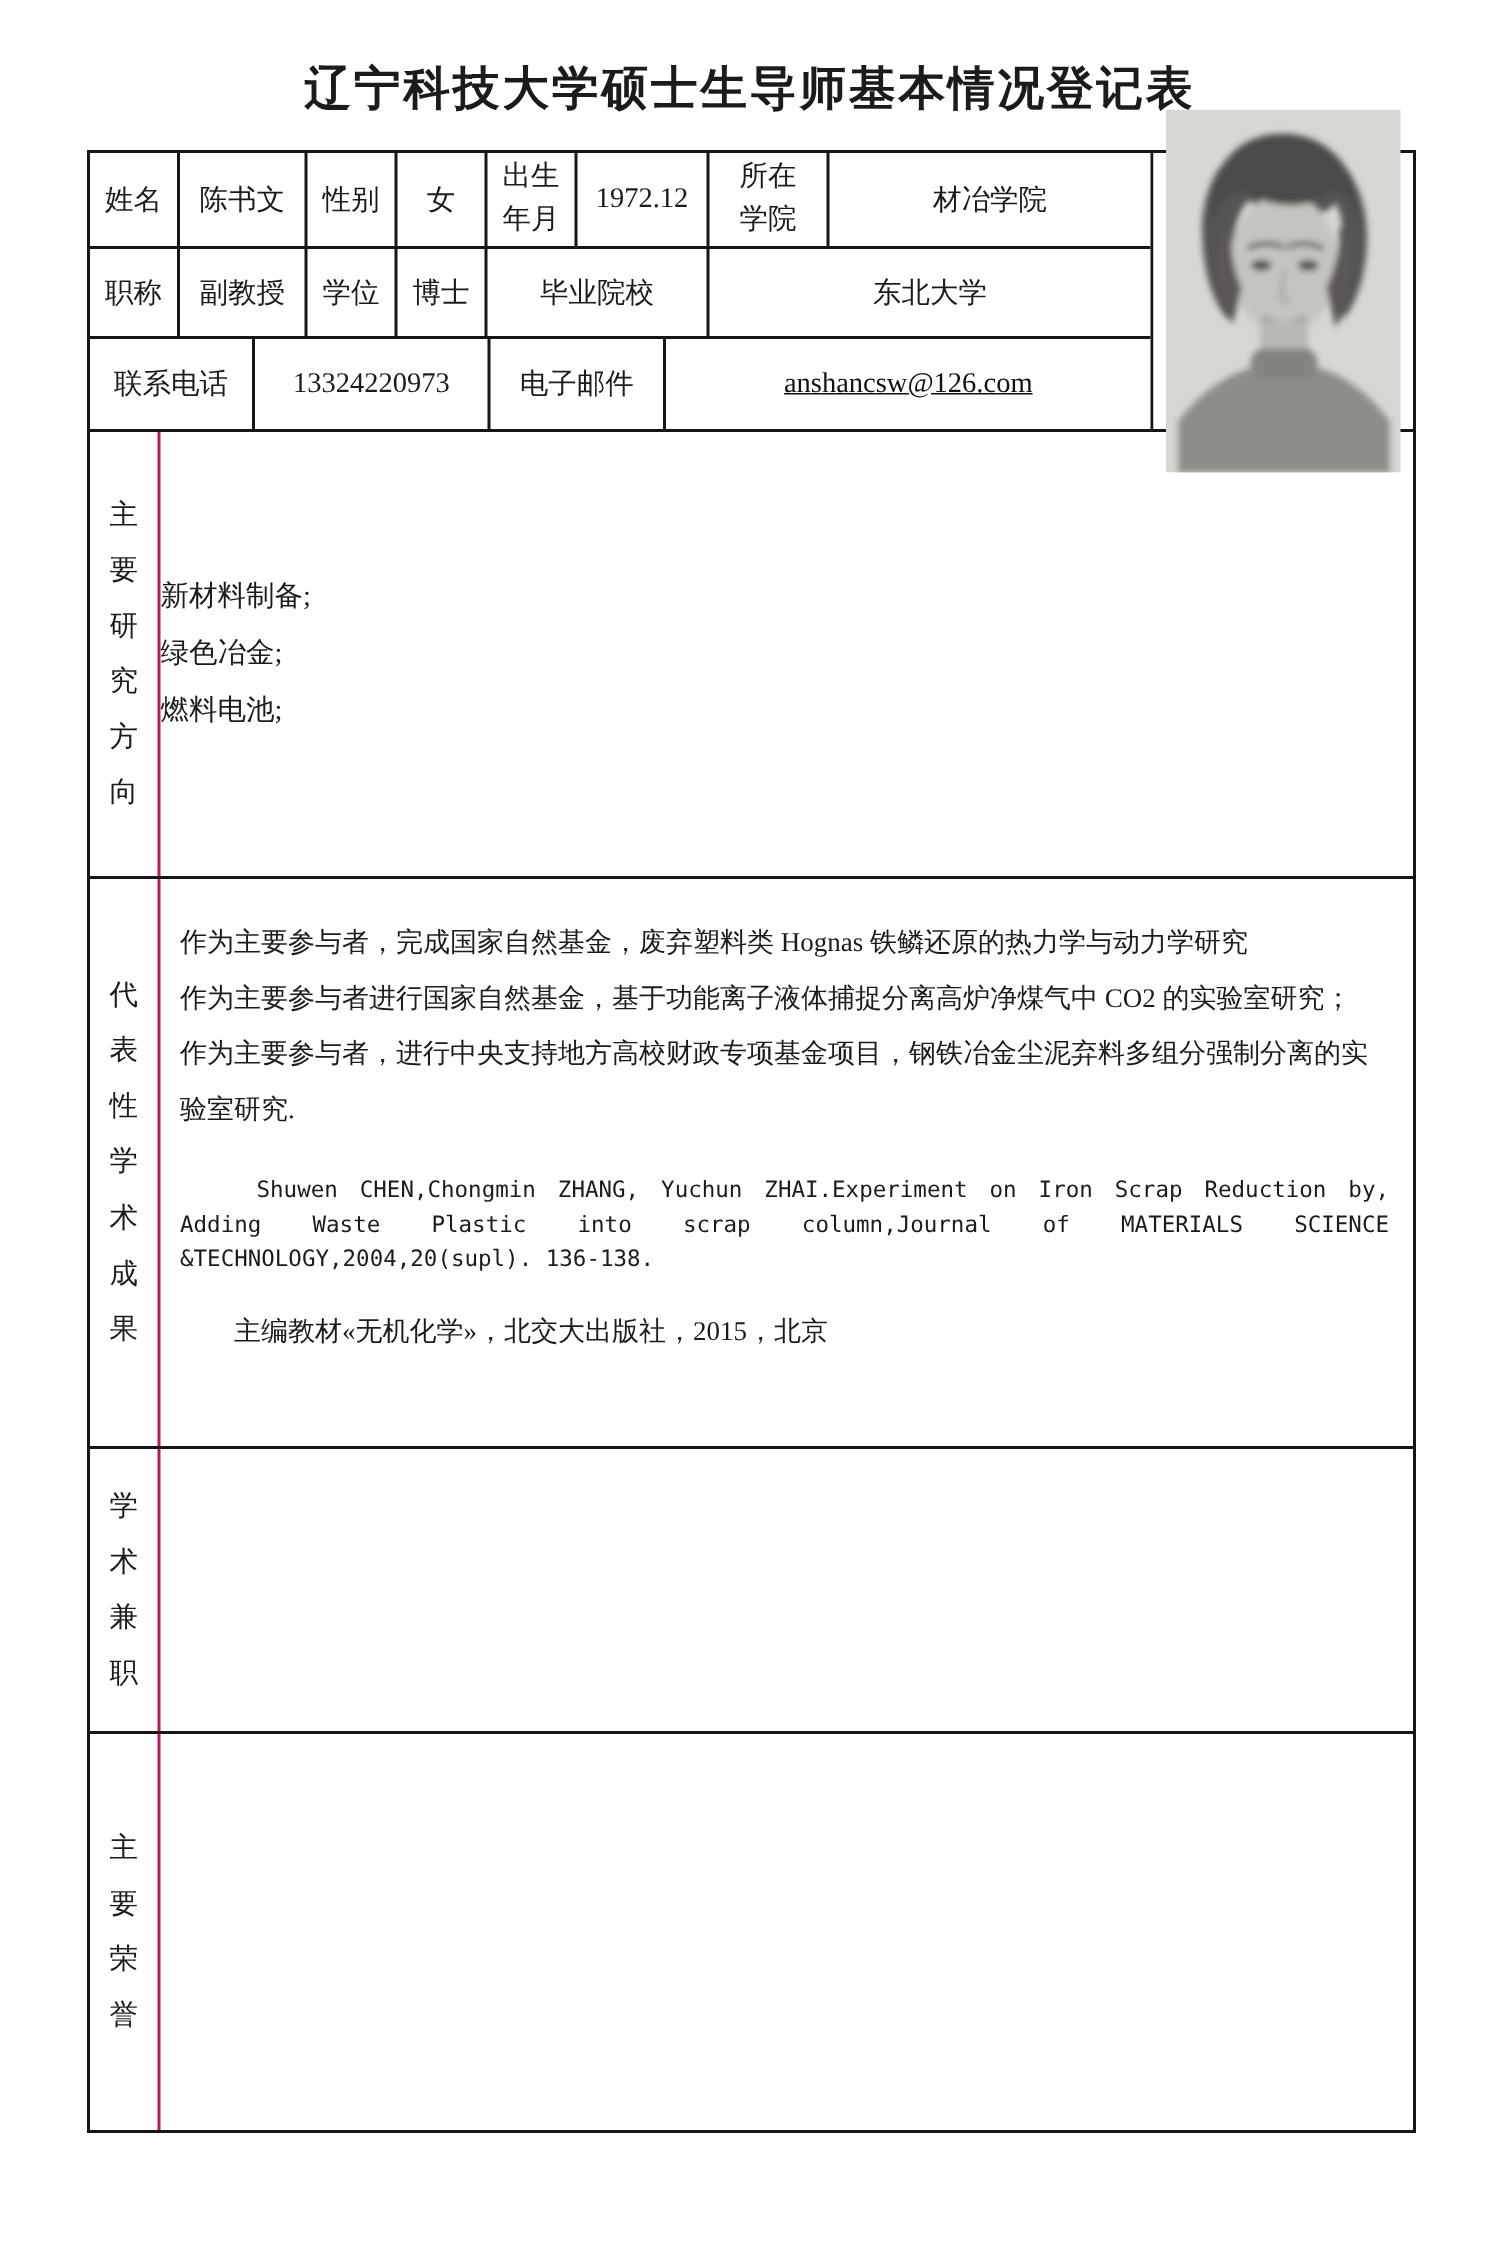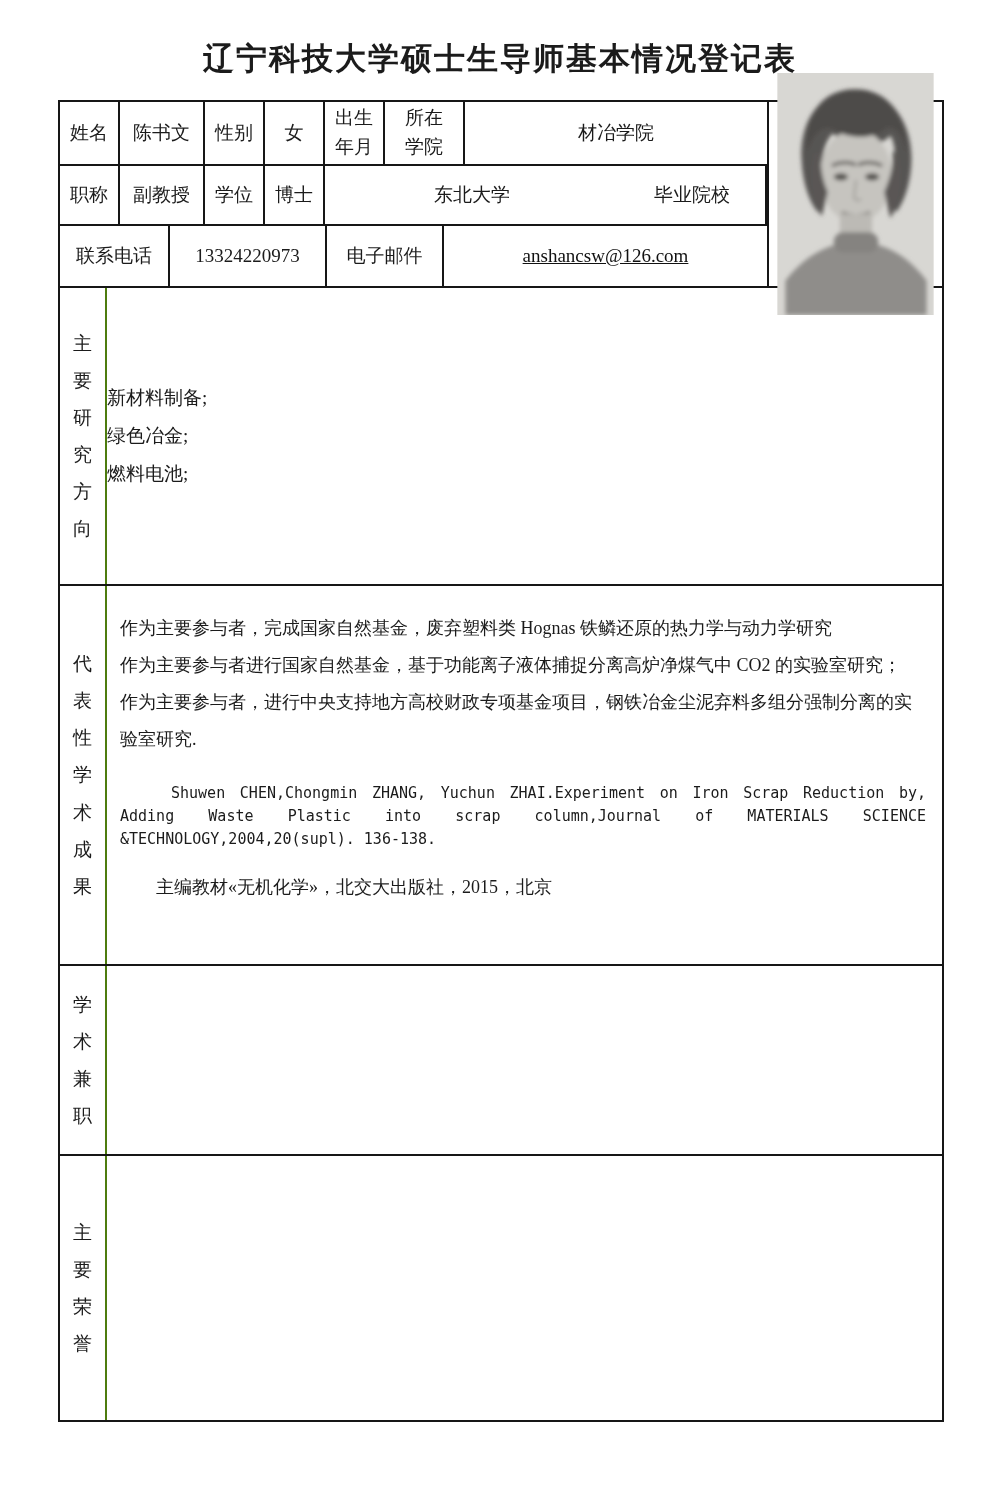--- a/index.html
+++ b/index.html
@@ -17,21 +17,21 @@
   .rb{height:85px;border-bottom:2px solid #161616;}
   .rc{height:85px;}
   .c{border-right:2px solid #161616;display:flex;align-items:center;justify-content:center;
      font-size:19px;text-align:center;overflow:hidden;}
   .nr{border-right:none;}
   .wrap2{width:2.5em;word-break:break-all;line-height:1.5;text-align:center;}
   .photo-cell{flex:1;display:flex;align-items:center;justify-content:center;background:#fff;}
   .email{text-decoration:underline;color:#111;}
   .sec{display:flex;border-bottom:2px solid #161616;}
   .sec-last{border-bottom:none;flex:1;}
-  .vcell{width:47px;border-right:2px solid #4d7c0f;display:flex;align-items:center;justify-content:center;}
+  .vcell{width:47px;border-right:2px solid #be185d;display:flex;align-items:center;justify-content:center;}
   .vtext{width:1.25em;word-break:break-all;line-height:1.95;text-align:center;font-size:19px;}
   .content{flex:1;overflow:hidden;}
   .research-content{display:flex;flex-direction:column;justify-content:center;
                     font-size:19px;line-height:38px;}
   .ach-content{padding:24px 16px 0 13px;}
   .proj{font-size:18px;line-height:37px;margin:0;}
   .pub{margin:24px 0 0 0;font-family:"DejaVu Sans Mono","Liberation Mono",monospace;
        font-size:15px;line-height:23px;text-align:justify;text-indent:3.4em;}
   .book{margin:18px 0 0 0;font-size:18px;text-indent:2em;line-height:37px;}
 </style>
@@ -56,20 +56,23 @@
             </div>
           <div class="c" style="width:60px">
               <span>性别</span>
             </div>
           <div class="c" style="width:60px">
               <span>女</span>
             </div>
           <div class="c" style="width:60px">
               <span class="wrap2">出生年月</span>
             </div>
+          <div class="c" style="width:88px">
+              <span>1972.12</span>
+            </div>
           <div class="c" style="width:80px">
               <span class="wrap2">所在学院</span>
             </div>
           <div class="c nr" style="flex:1">
               <span>材冶学院</span>
             </div>
         </div>
 
         <div class="r rb">
           <div class="c" style="width:60px">
@@ -77,25 +80,25 @@
             </div>
           <div class="c" style="width:85px">
               <span>副教授</span>
             </div>
           <div class="c" style="width:60px">
               <span>学位</span>
             </div>
           <div class="c" style="width:60px">
               <span>博士</span>
             </div>
+          <div class="c" style="width:148px">
+              <span>毕业院校</span>
+            </div>
           <div class="c nr" style="flex:1">
               <span>东北大学</span>
-            </div>
-          <div class="c" style="width:148px">
-              <span>毕业院校</span>
             </div>
         </div>
 
         <div class="r rc">
           <div class="c" style="width:110px">
               <span>联系电话</span>
             </div>
           <div class="c" style="width:157px">
               <span>13324220973</span>
             </div>

